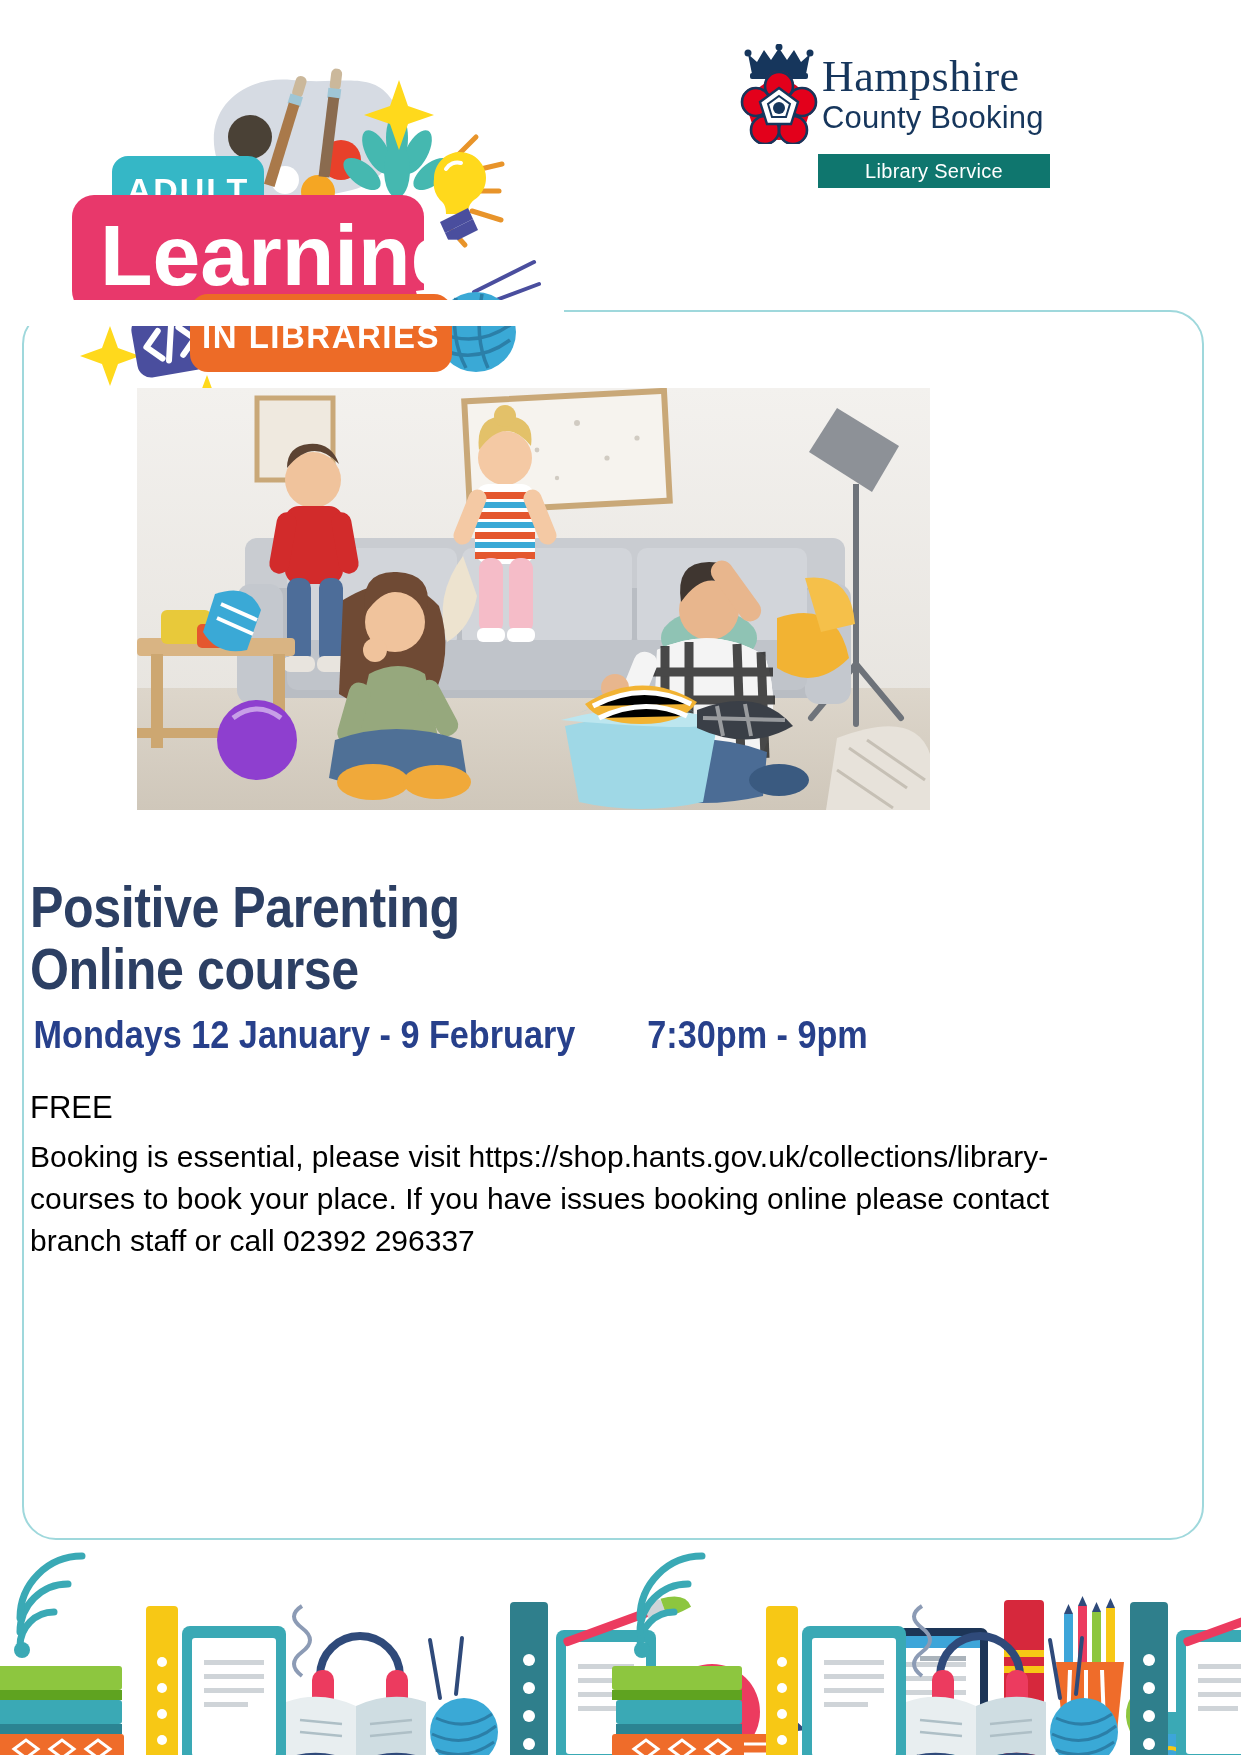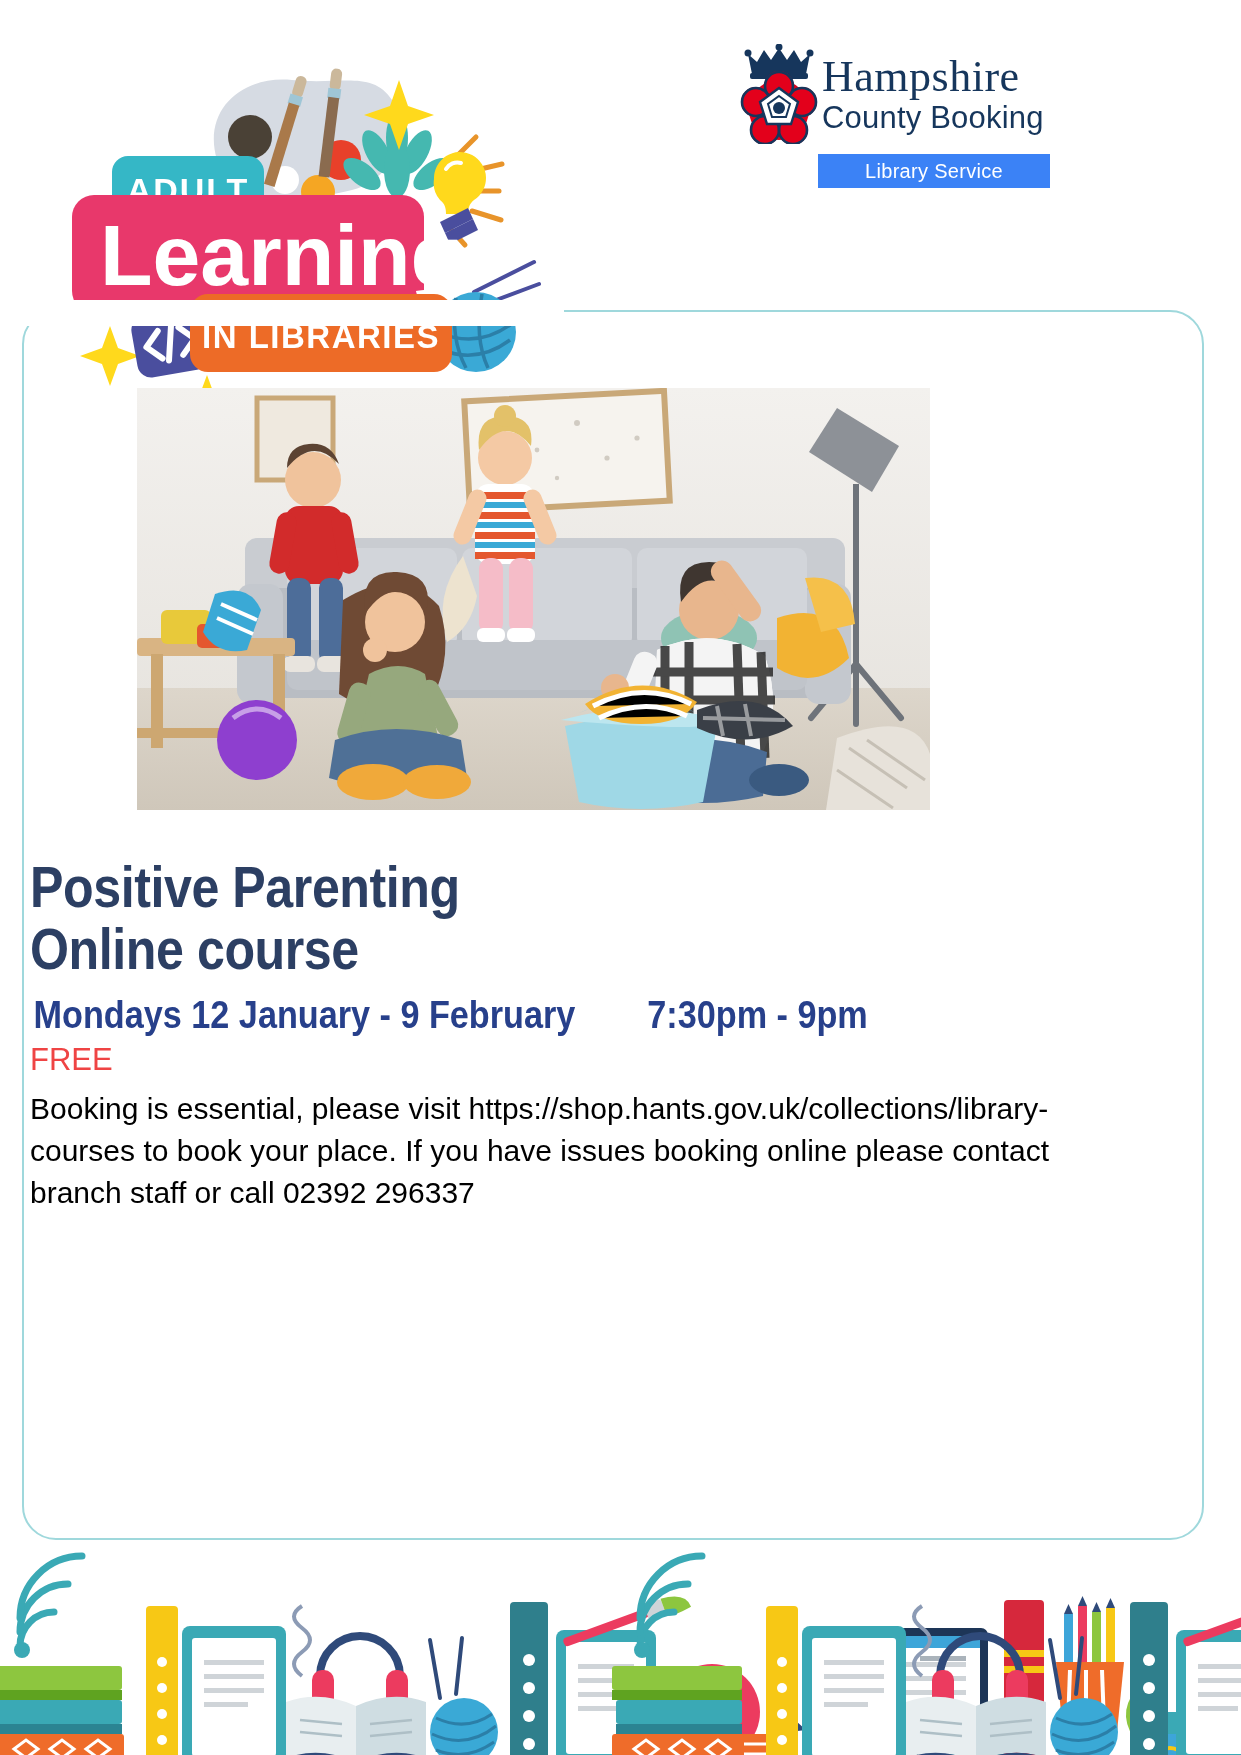--- a/index.html
+++ b/index.html
@@ -30,50 +30,50 @@
   .hcc-hamp{
     font-family:"Liberation Serif","DejaVu Serif",serif;
     font-size:44px;line-height:46px;color:#16365c;letter-spacing:.5px;
   }
   .hcc-county{
     font-family:"Liberation Sans","DejaVu Sans",sans-serif;
     font-size:31px;line-height:36px;color:#16365c;letter-spacing:.2px;font-weight:400;
   }
   .libbar{
     position:absolute;left:90px;top:118px;width:232px;height:34px;
-    background:#3b82f6;color:#ffffff;
+    background:#0f766e;color:#ffffff;
     display:flex;align-items:center;justify-content:center;
     font-size:20px;letter-spacing:.3px;
   }
 
   
   .photo{
     position:absolute;left:137px;top:388px;width:793px;height:422px;
     overflow:hidden;background:#e9e6e1;
   }
   .photo svg{display:block;width:100%;height:100%;}
 
   
-  .content{position:absolute;left:30px;top:856px;width:1060px;}
+  .content{position:absolute;left:30px;top:876px;width:1060px;}
   .title{
     font-family:"Liberation Sans","DejaVu Sans",sans-serif;
     font-weight:bold;color:#2c3f63;
     font-size:57px;line-height:62px;letter-spacing:-.5px;
     transform:scaleX(.88);transform-origin:left center;
   }
   .dateline{
     margin-top:12px;display:flex;align-items:baseline;
     font-weight:bold;color:#27408b;font-size:38px;line-height:46px;
     transform:scaleX(.9);transform-origin:left center;white-space:nowrap;
   }
   .dateline .when{padding-left:4px;}
   .dateline .time{padding-left:80px;}
 
   .free{
-    margin-top:2px;color:#ef4444;font-size:31px;line-height:40px;
+    margin-top:30px;color:#000000;font-size:31px;line-height:40px;
   }
   .teams{
     margin-top:6px;color:#17a0a0;font-size:31px;line-height:42px;
   }
   .booking{
     margin-top:8px;color:#000000;font-size:30px;line-height:42px;
   }
 
   
   .footer{

